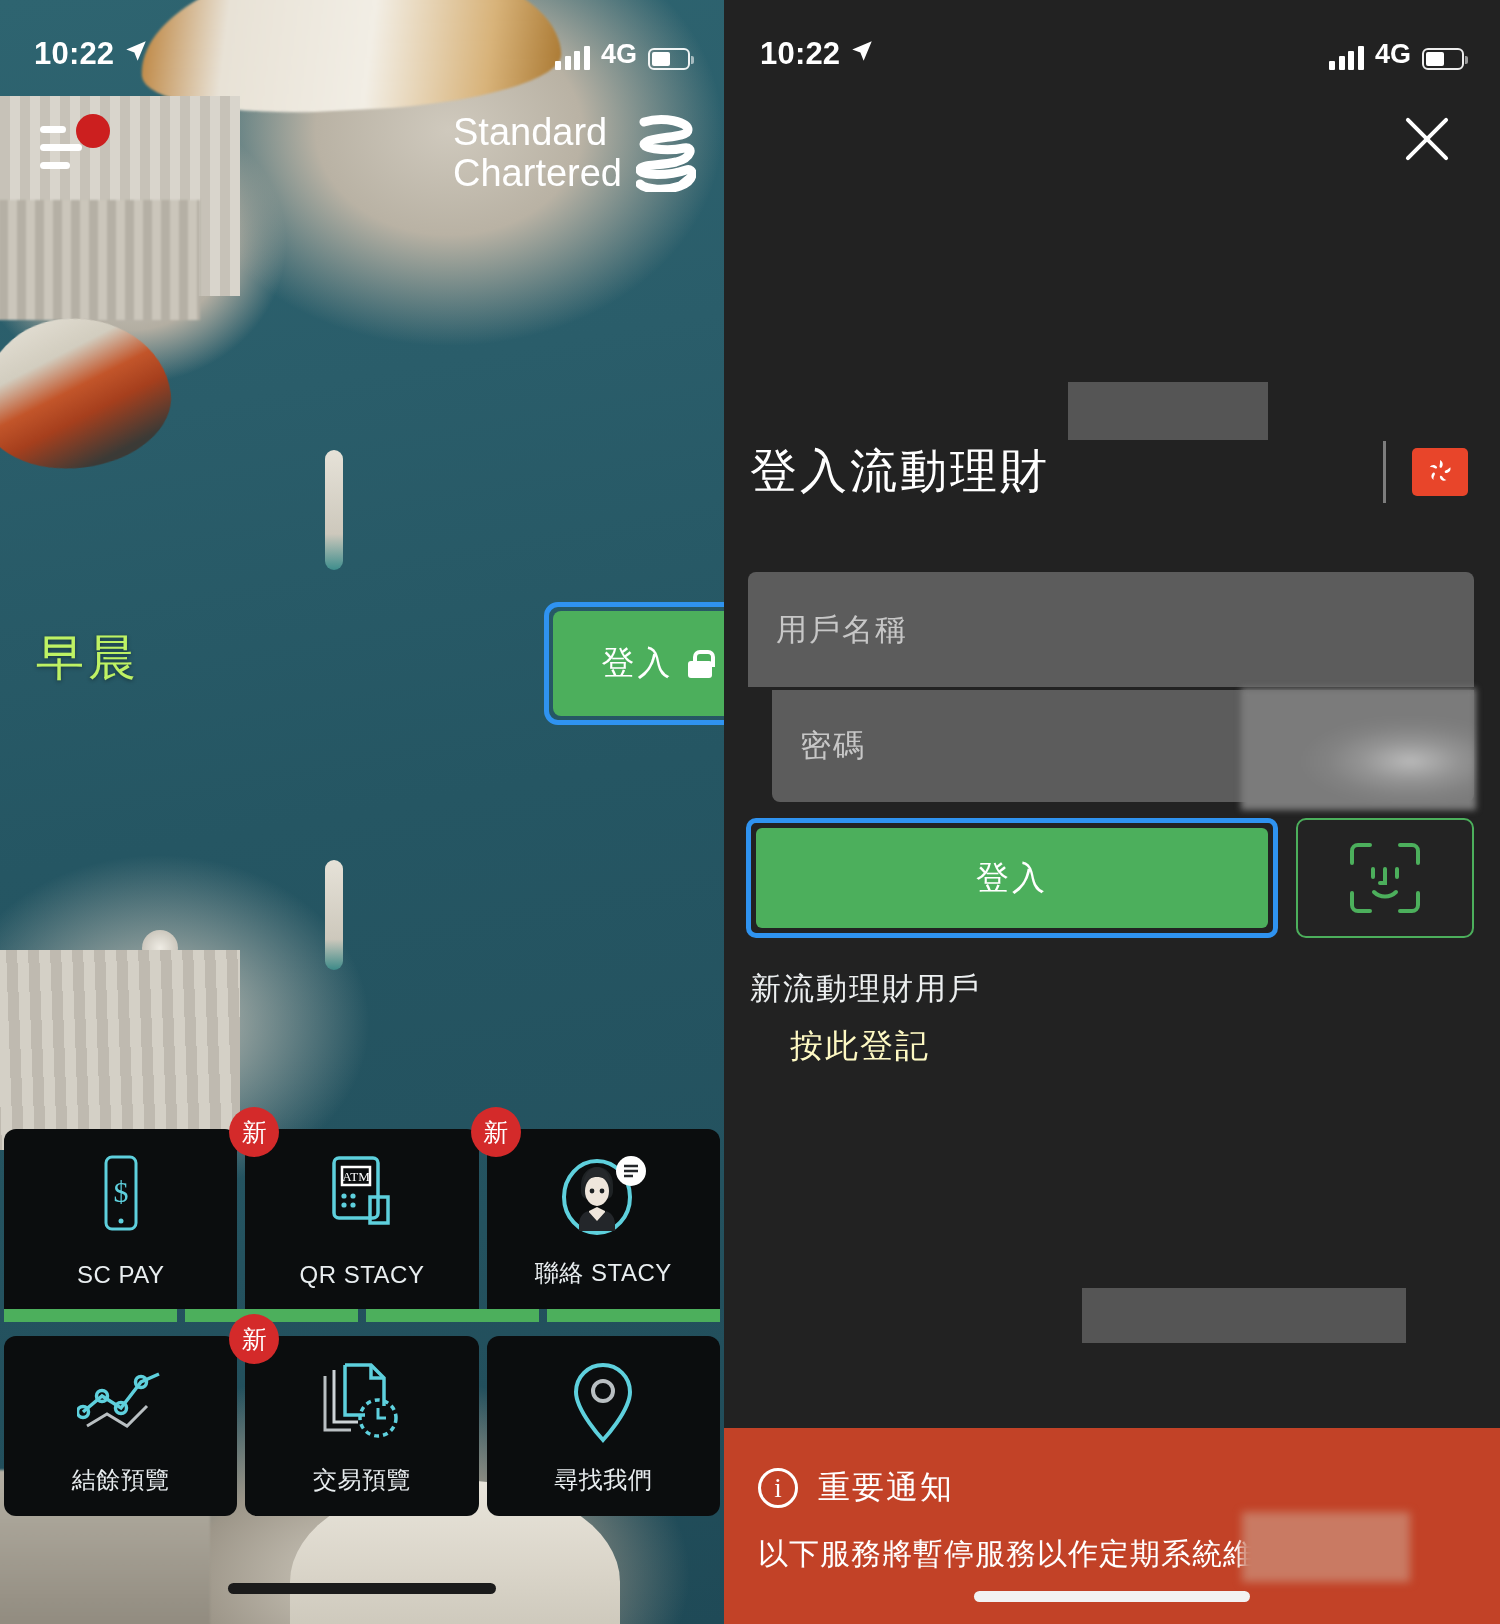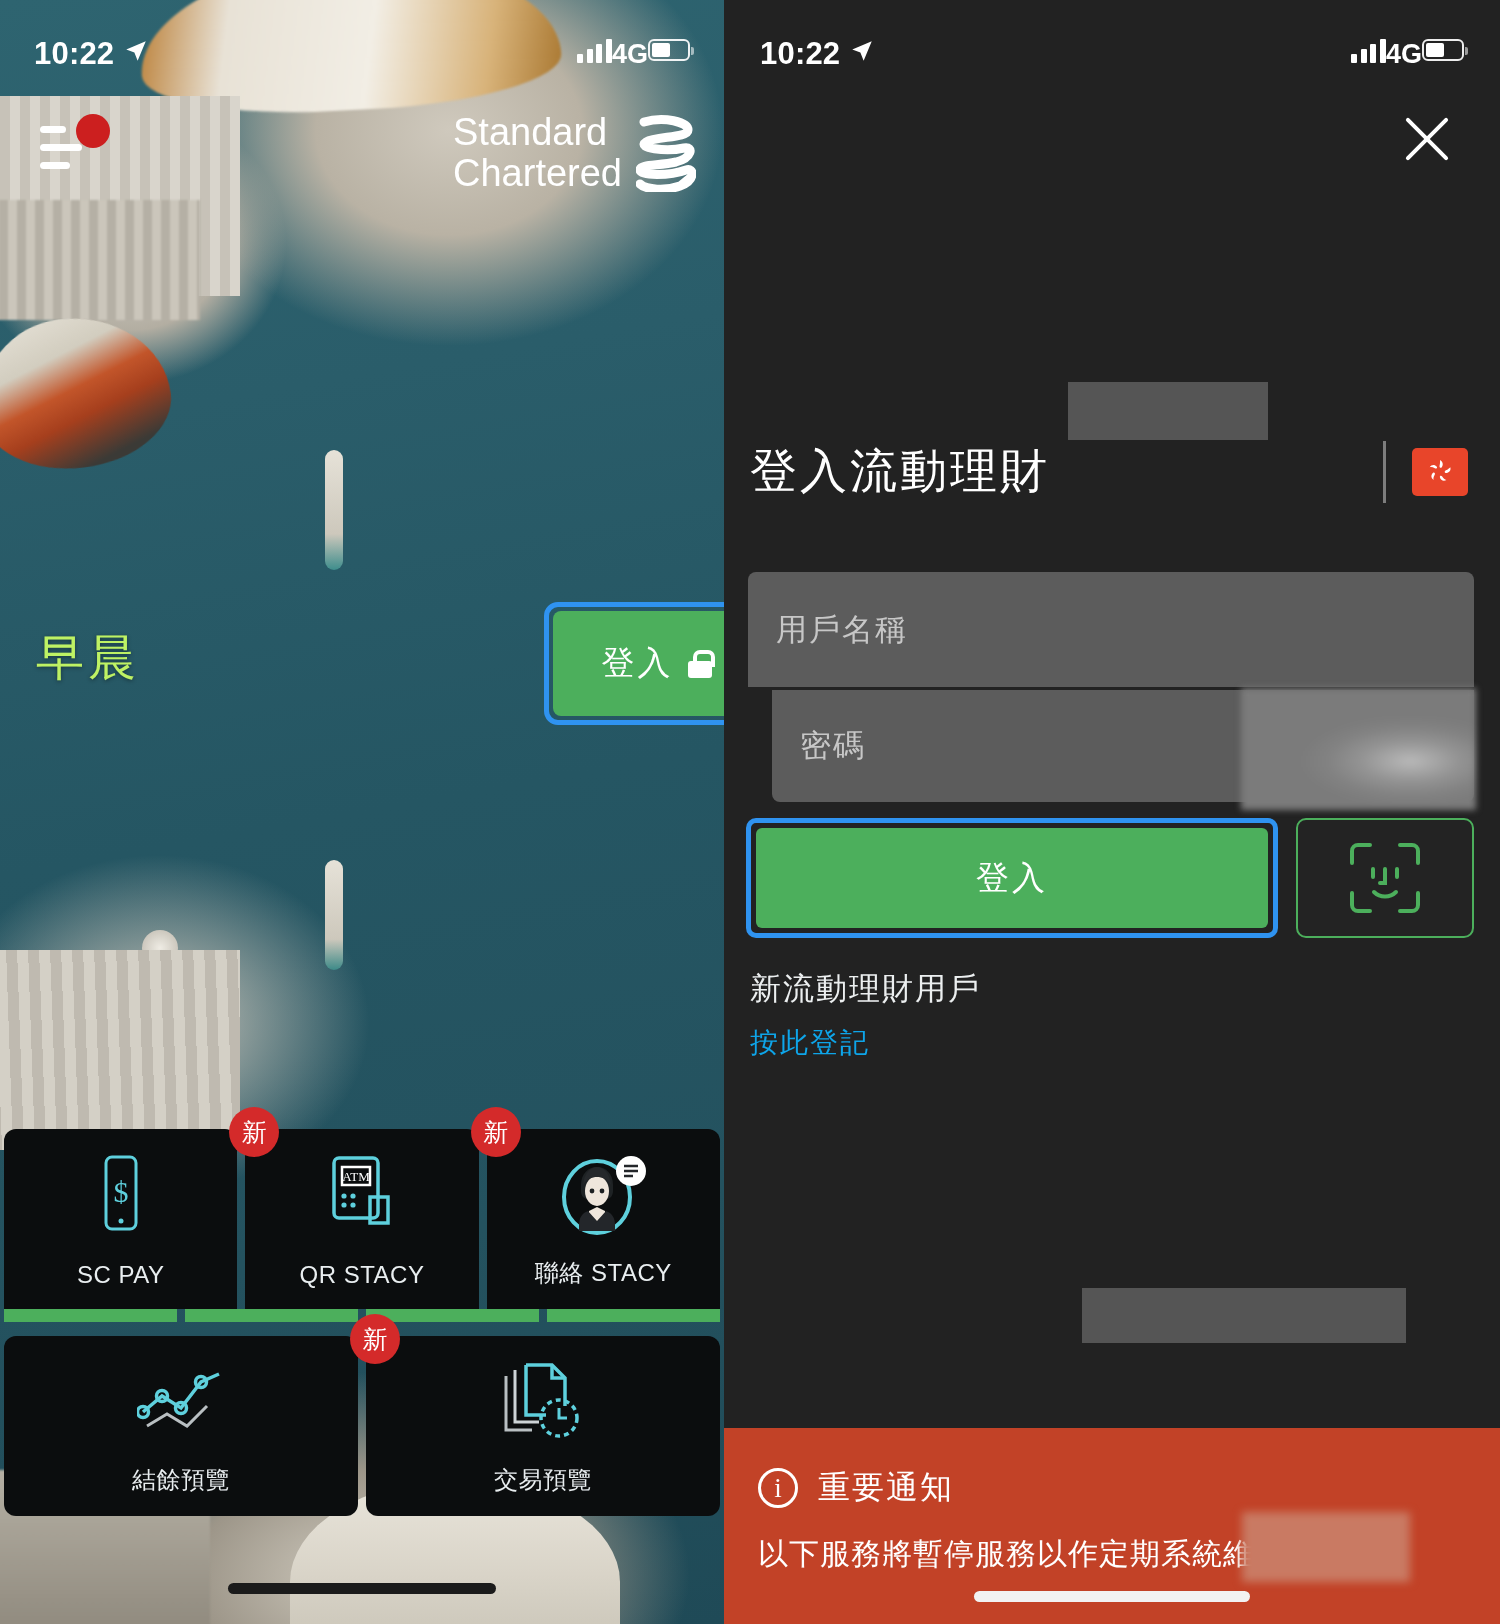--- a/index.html
+++ b/index.html
@@ -78,21 +78,21 @@
     background: linear-gradient(180deg,#b5b0a4,#8e887c); filter: blur(0.9px);
   }
 
   .statusbar {
     position: absolute; left: 0; right: 0; top: 0; height: 86px;
     display: flex; align-items: center; justify-content: space-between;
     padding: 22px 34px 0 34px; color: #fff; z-index: 40;
   }
   .sb-time { font-size: 31px; font-weight: 600; letter-spacing: .2px; display: flex; align-items: center; gap: 9px; }
   .sb-loc { display: inline-block; }
-  .sb-right { display: flex; align-items: flex-start; }
+  .sb-right { display: flex; align-items: flex-end; gap: 11px; }
   .sig { display: flex; align-items: flex-end; gap: 3.5px; height: 24px; }
   .sig i { display: block; width: 6px; background: #fff; border-radius: 1px; }
   .sig i:nth-child(1){height:9px}.sig i:nth-child(2){height:14px}
   .sig i:nth-child(3){height:19px}.sig i:nth-child(4){height:24px}
   .sb-net { font-size: 27px; font-weight: 600; }
   .batt { width: 42px; height: 22px; border: 2.5px solid rgba(255,255,255,.92); border-radius: 6px;
     position: relative; padding: 2px; }
   .batt::after { content:""; position:absolute; right:-6px; top:6px; width:3.5px; height:8px;
     background: rgba(255,255,255,.55); border-radius: 0 2px 2px 0; }
   .batt i { display:block; height:100%; width:52%; background:#fff; border-radius:2px; }
@@ -171,21 +171,21 @@
   .btn-row { position:absolute; left:22px; right:26px; top:818px; display:flex; gap:18px; align-items:stretch; }
   .login-focus { flex:1 1 auto; border:5px solid #2f93f0; border-radius:10px; padding:5px; }
   .login-btn { width:100%; height:100%; min-height:100px; background:#4caf5c; border-radius:6px;
     display:flex; align-items:center; justify-content:center;
     color:#fff; font-size:33px; letter-spacing:3px; cursor:pointer; }
   .faceid-btn { width:178px; background:#232323; border:2.5px solid #4caf5c; border-radius:10px;
     display:flex; align-items:center; justify-content:center; cursor:pointer; }
 
   .newuser { position:absolute; left:26px; top:968px; }
   .newuser .t1 { color:#eceff0; font-size:31px; letter-spacing:2px; margin-bottom:14px; }
-  .newuser .t2 { color:#0ea5e9; font-size:28px; letter-spacing:2px; cursor:pointer; }
+  .newuser .t2 { color:#fef9c3; font-size:33px; letter-spacing:2px; cursor:pointer;margin-left:40px; }
 
   .notice { position:absolute; left:0; right:0; bottom:0; height:196px; background:#c24227;
     padding:38px 34px 0 34px; }
   .notice-head { display:flex; align-items:center; gap:20px; margin-bottom:24px; }
   .notice-ico { width:40px; height:40px; border:3px solid #fff; border-radius:50%;
     color:#fff; font-size:27px; display:flex; align-items:center; justify-content:center;
     font-family:"Liberation Serif",serif; }
   .notice-title { color:#fff; font-size:32px; letter-spacing:2px; }
   .notice-body { color:#fff; font-size:30px; letter-spacing:1px; position:relative; }
   .notice-blur { position:absolute; left:484px; top:-22px; width:168px; height:70px;
@@ -338,20 +338,29 @@
                 <path d="M12 8v52h24" fill="none" stroke="#cdd3d6" stroke-width="3"></path>
                 <path d="M23 3h26l13 13v28" fill="none" stroke="#5ed0dd" stroke-width="3.5"></path>
                 <path d="M23 3v50h20" fill="none" stroke="#5ed0dd" stroke-width="3.5"></path>
                 <path d="M49 3v13h13" fill="none" stroke="#5ed0dd" stroke-width="3.5"></path>
                 <circle cx="56" cy="56" r="18" fill="none" stroke="#5ed0dd" stroke-width="3.5" stroke-dasharray="5 4"></circle>
                 <path d="M56 46v10h8" fill="none" stroke="#5ed0dd" stroke-width="3"></path>
               </svg>
           </span>
           <span class="tile-label">交易預覽</span>
         </div>
+        <div class="tile">
+          <span class="ico">
+            <svg width="66" height="82" viewBox="0 0 66 82">
+                <path d="M33 3C18 3 6 15 6 30c0 19 27 48 27 48s27-29 27-48C60 15 48 3 33 3z" fill="none" stroke="#5ed0dd" stroke-width="4"></path>
+                <circle cx="33" cy="29" r="10" fill="none" stroke="#b9bfc2" stroke-width="4"></circle>
+              </svg>
+          </span>
+          <span class="tile-label">尋找我們</span>
+        </div>
       </div>
     </div>
 
     <div class="home-indicator"></div>
   </div>
 
   <div class="right-screen">
     <div class="r-status">
       <div class="sb-time">
         <span>10:22</span>

